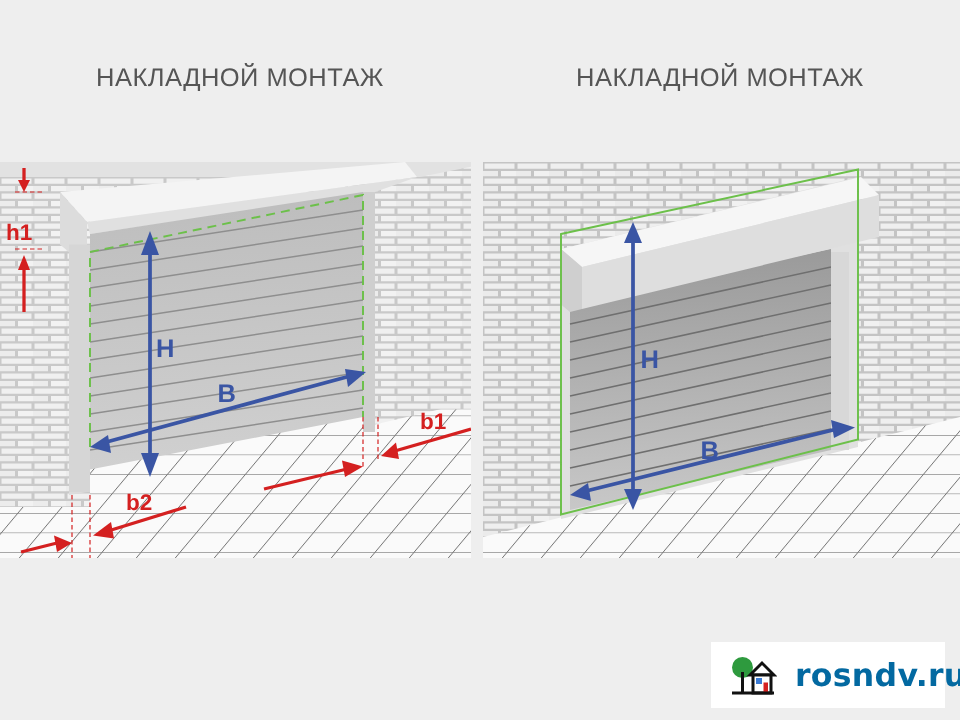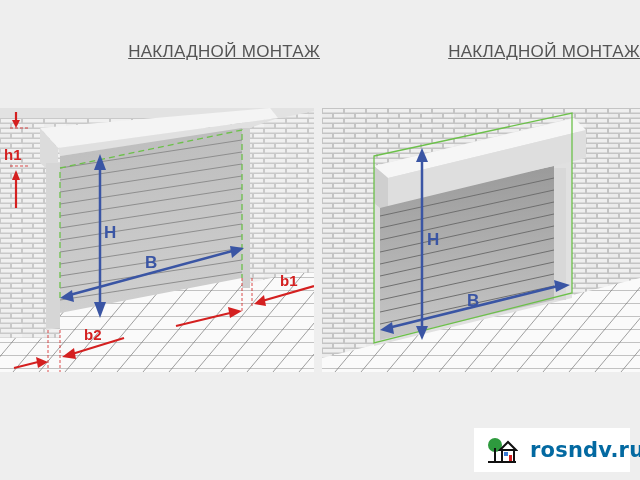--- a/index.html
+++ b/index.html
@@ -1,17 +1,17 @@
 <!DOCTYPE html>
 <html><head>
 <meta charset="utf-8">
 <style>
   html,body{margin:0;padding:0;}
   body{width:640px;height:480px;background:#eeeeee;position:relative;overflow:hidden;font-family:"Liberation Sans",sans-serif;}
-  .title{position:absolute;top:42px;font-size:17px;color:#555;letter-spacing:0.3px;font-weight:normal;text-align:right;width:320px;text-decoration:underline;}
+  .title{position:absolute;top:42px;font-size:17px;color:#555;letter-spacing:0.3px;font-weight:normal;text-align:center;width:320px;}
   .panel{position:absolute;top:108px;width:314px;height:264px;overflow:hidden;background:#f2f2f2;}
   .panel svg{display:block;}
   .logo{position:absolute;left:474px;top:428px;width:156px;height:44px;background:#fff;display:flex;align-items:center;}
   .logo-text{font-family:"DejaVu Sans",sans-serif;font-weight:bold;font-size:21px;color:#0369a1;margin-left:12px;letter-spacing:0.2px;}
   .lbl{font-family:"Liberation Sans",sans-serif;font-weight:bold;}
 </style>
 </head>
 <body>
 
 <div class="title" style="left:0;">НАКЛАДНОЙ МОНТАЖ</div>

